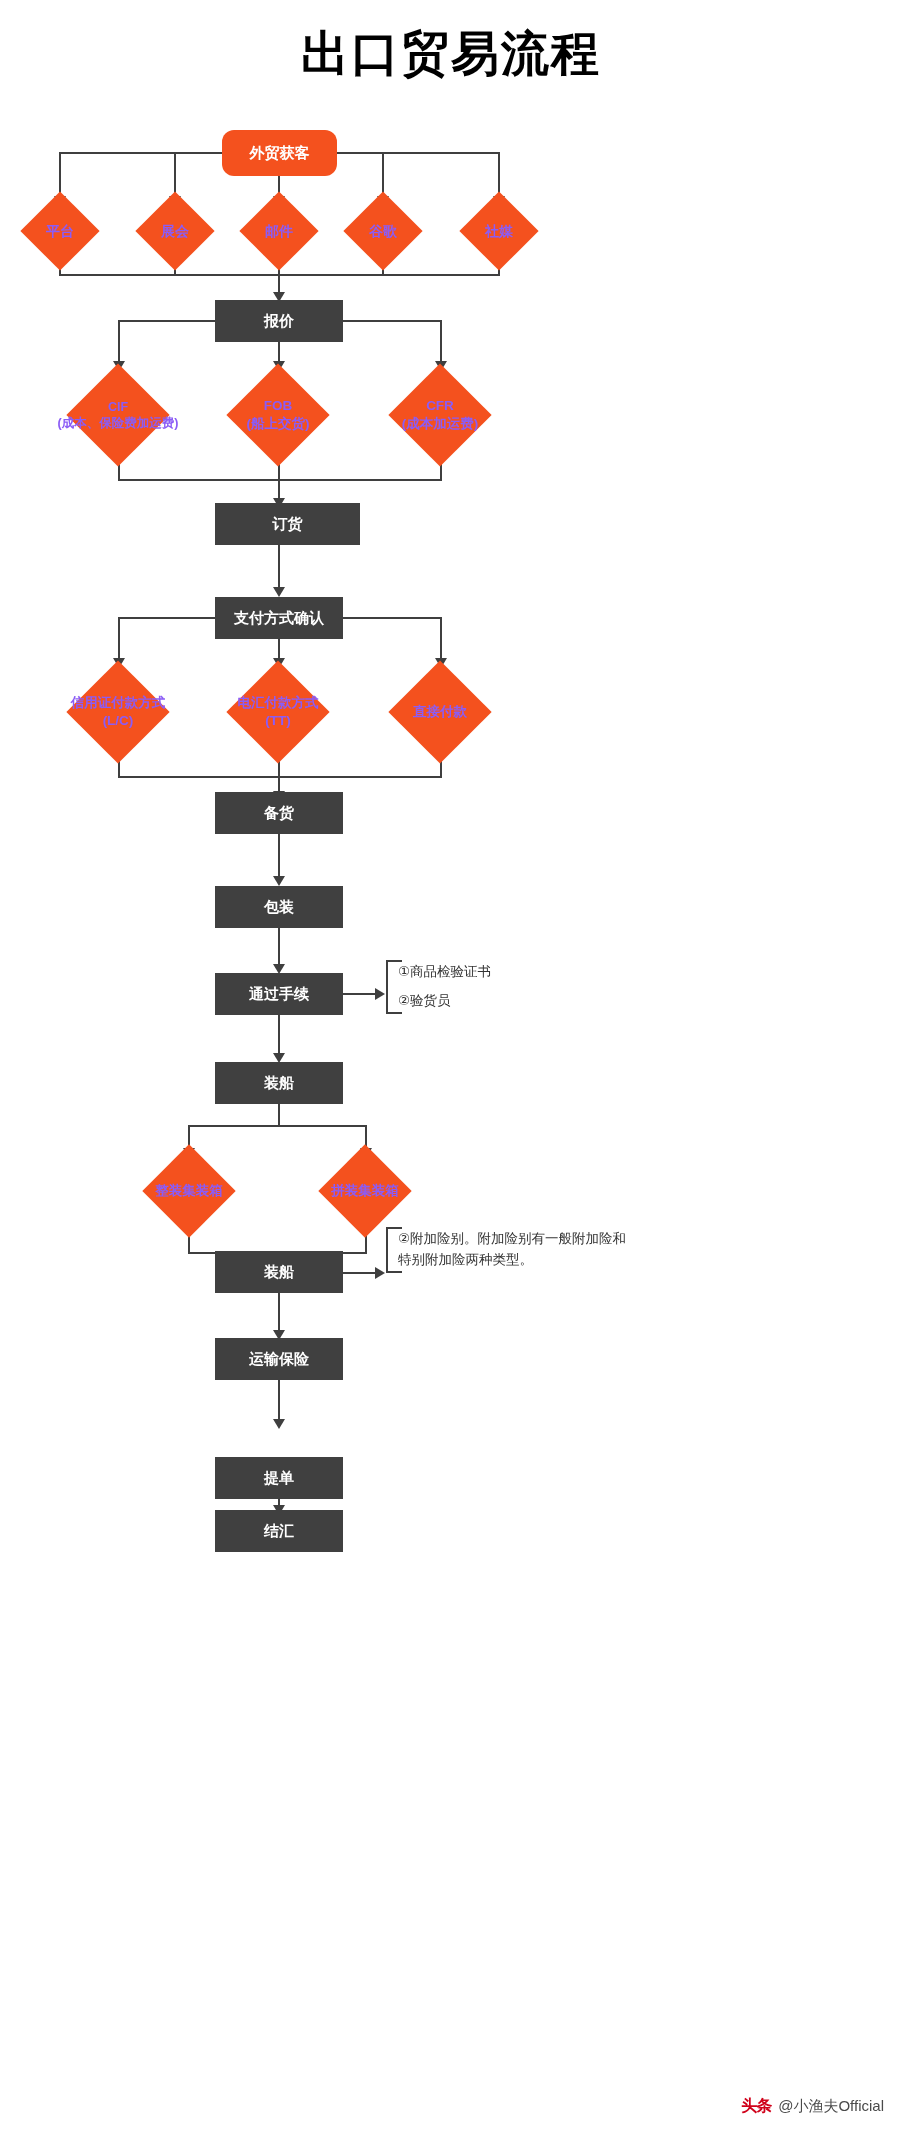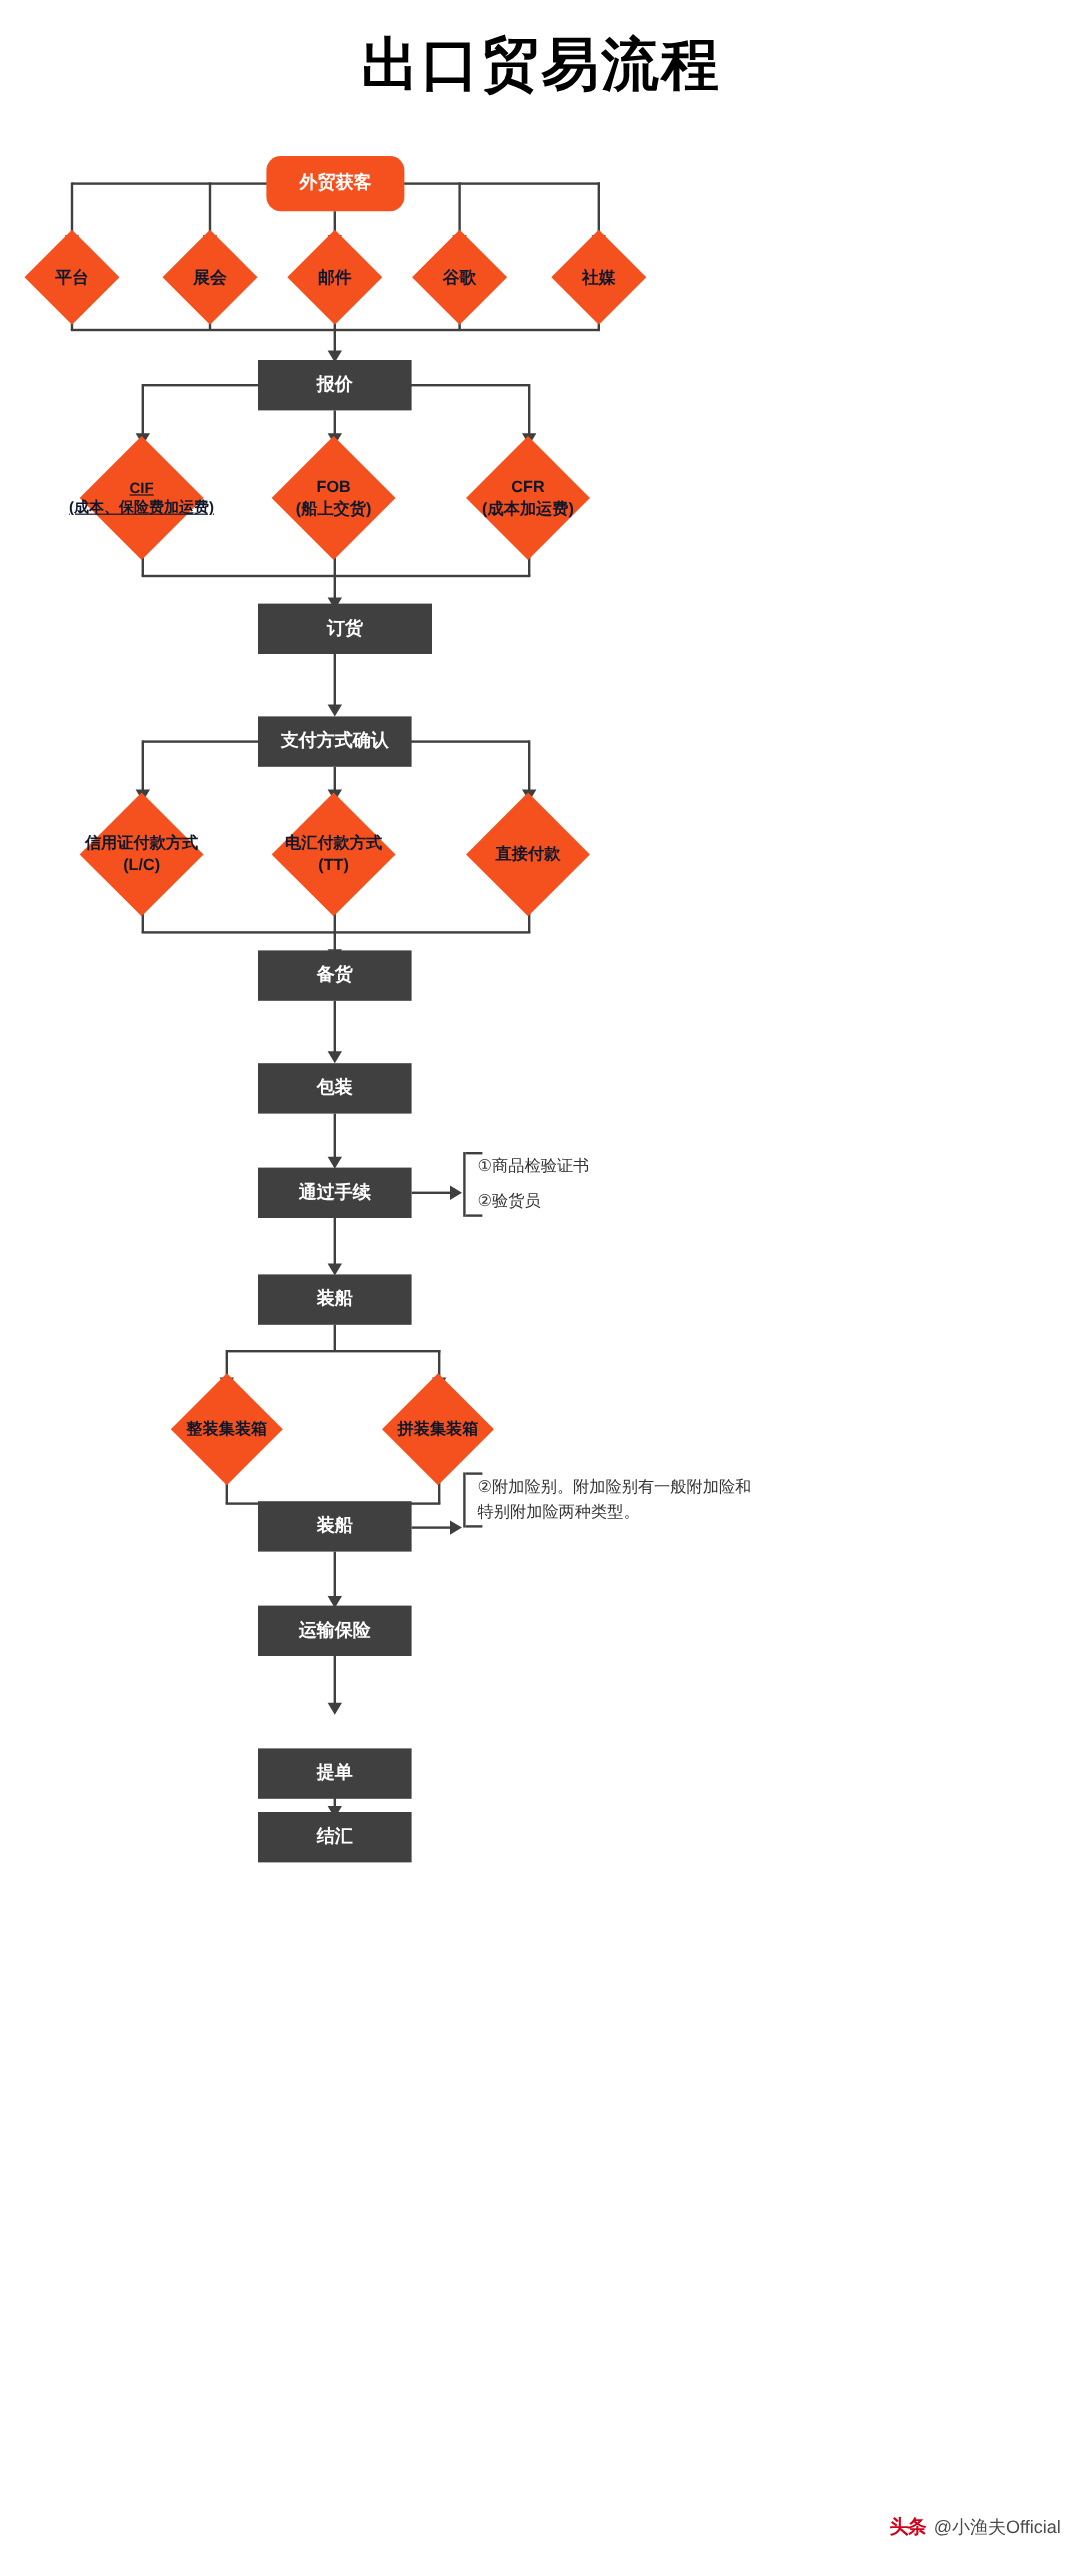--- a/index.html
+++ b/index.html
@@ -56,21 +56,21 @@
     position:absolute;
     left:50%;
     top:50%;
     background:#f4511e;
     transform:translate(-50%,-50%) rotate(45deg);
     z-index:1;
   }
   .diamond .dlabel{
     position:relative;
     z-index:2;
-    color:#0f172a;
+    color:#8b5cf6;
     font-weight:bold;
     text-align:center;
     line-height:1.3;
     white-space:pre-line;
   }
   
   .ln{
     position:absolute;
     background:#3f3f3f;
     z-index:1;
@@ -203,21 +203,21 @@
   <div class="ln hline" style="left:119px;top:320px;width:322px;"></div>
   <div class="ln vline" style="left:118px;top:320px;height:45px;"></div>
   <div class="arrow" style="left:113px;top:361px;"></div>
   <div class="ln vline" style="left:278px;top:342px;height:23px;"></div>
   <div class="arrow" style="left:273px;top:361px;"></div>
   <div class="ln vline" style="left:440px;top:320px;height:45px;"></div>
   <div class="arrow" style="left:435px;top:361px;"></div>
 
   <div class="node diamond" style="left:43px;top:365px;width:150px;height:100px;">
     <span class="dshape" style="width:73px;height:73px;"></span>
-    <span class="dlabel" style="font-size:12.5px;width:140px;text-decoration:underline;">CIF
+    <span class="dlabel" style="font-size:12.5px;width:140px;">CIF
 (成本、保险费加运费)</span>
   </div>
 
   <div class="node diamond" style="left:204px;top:365px;width:148px;height:100px;">
     <span class="dshape" style="width:73px;height:73px;"></span>
     <span class="dlabel" style="font-size:13.5px;width:140px;">FOB
 (船上交货)</span>
   </div>
 
   <div class="node diamond" style="left:366px;top:365px;width:148px;height:100px;">

